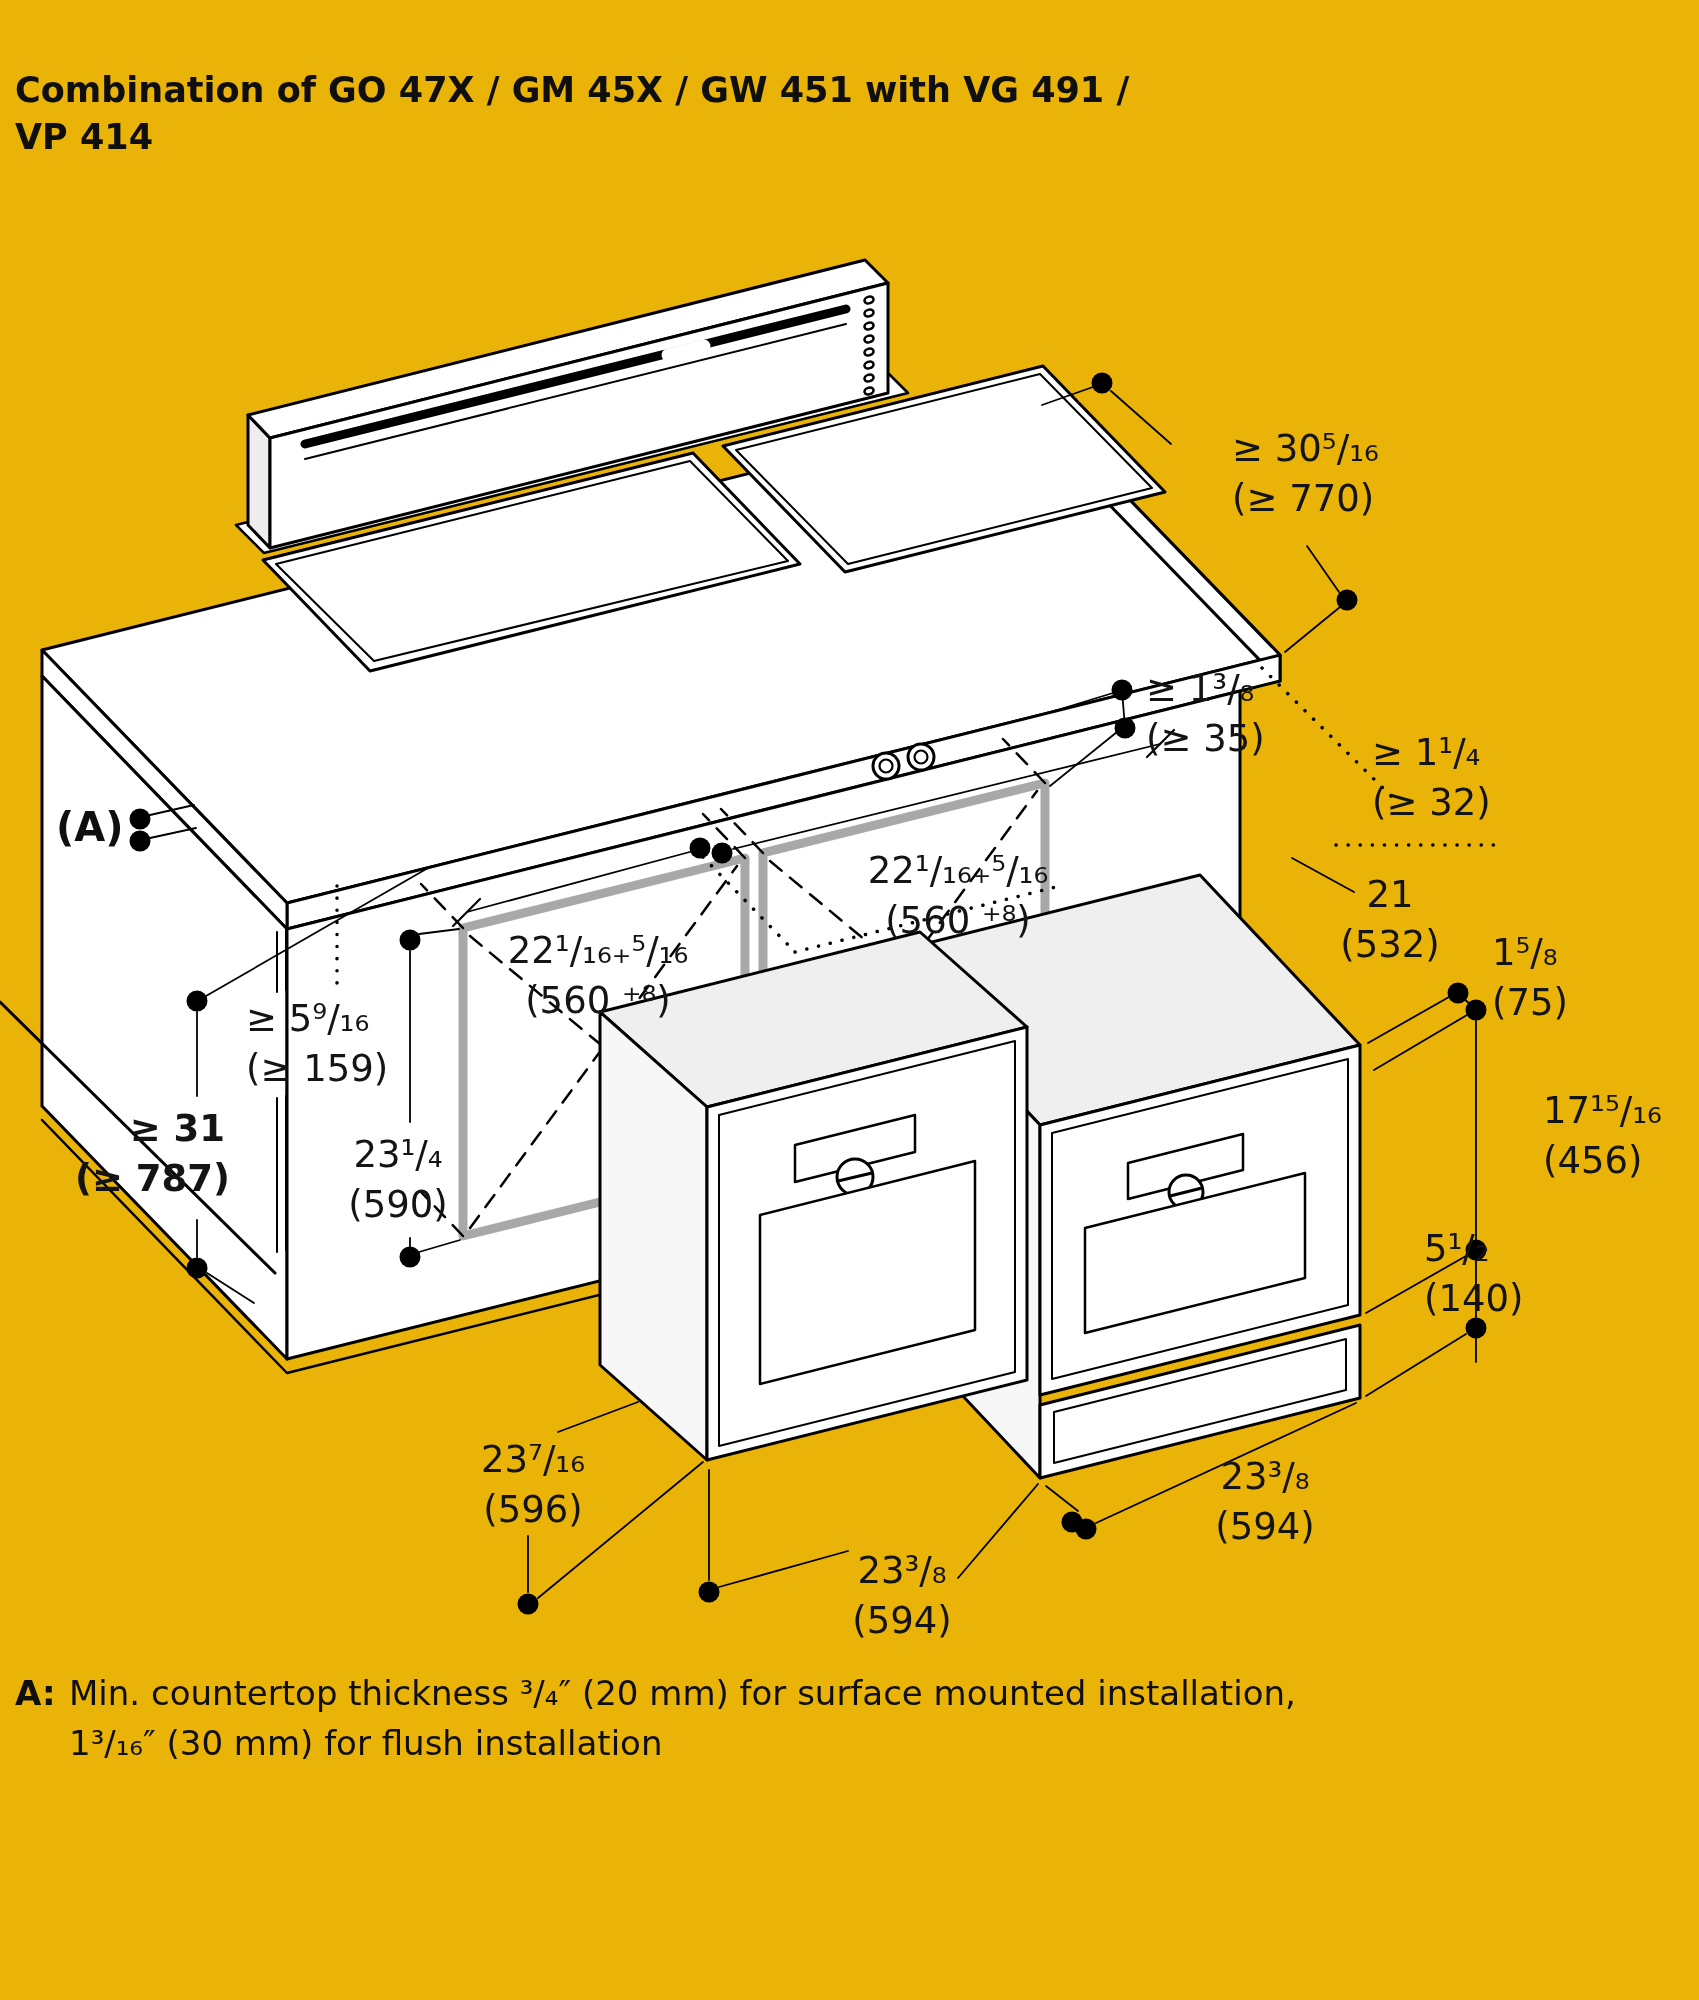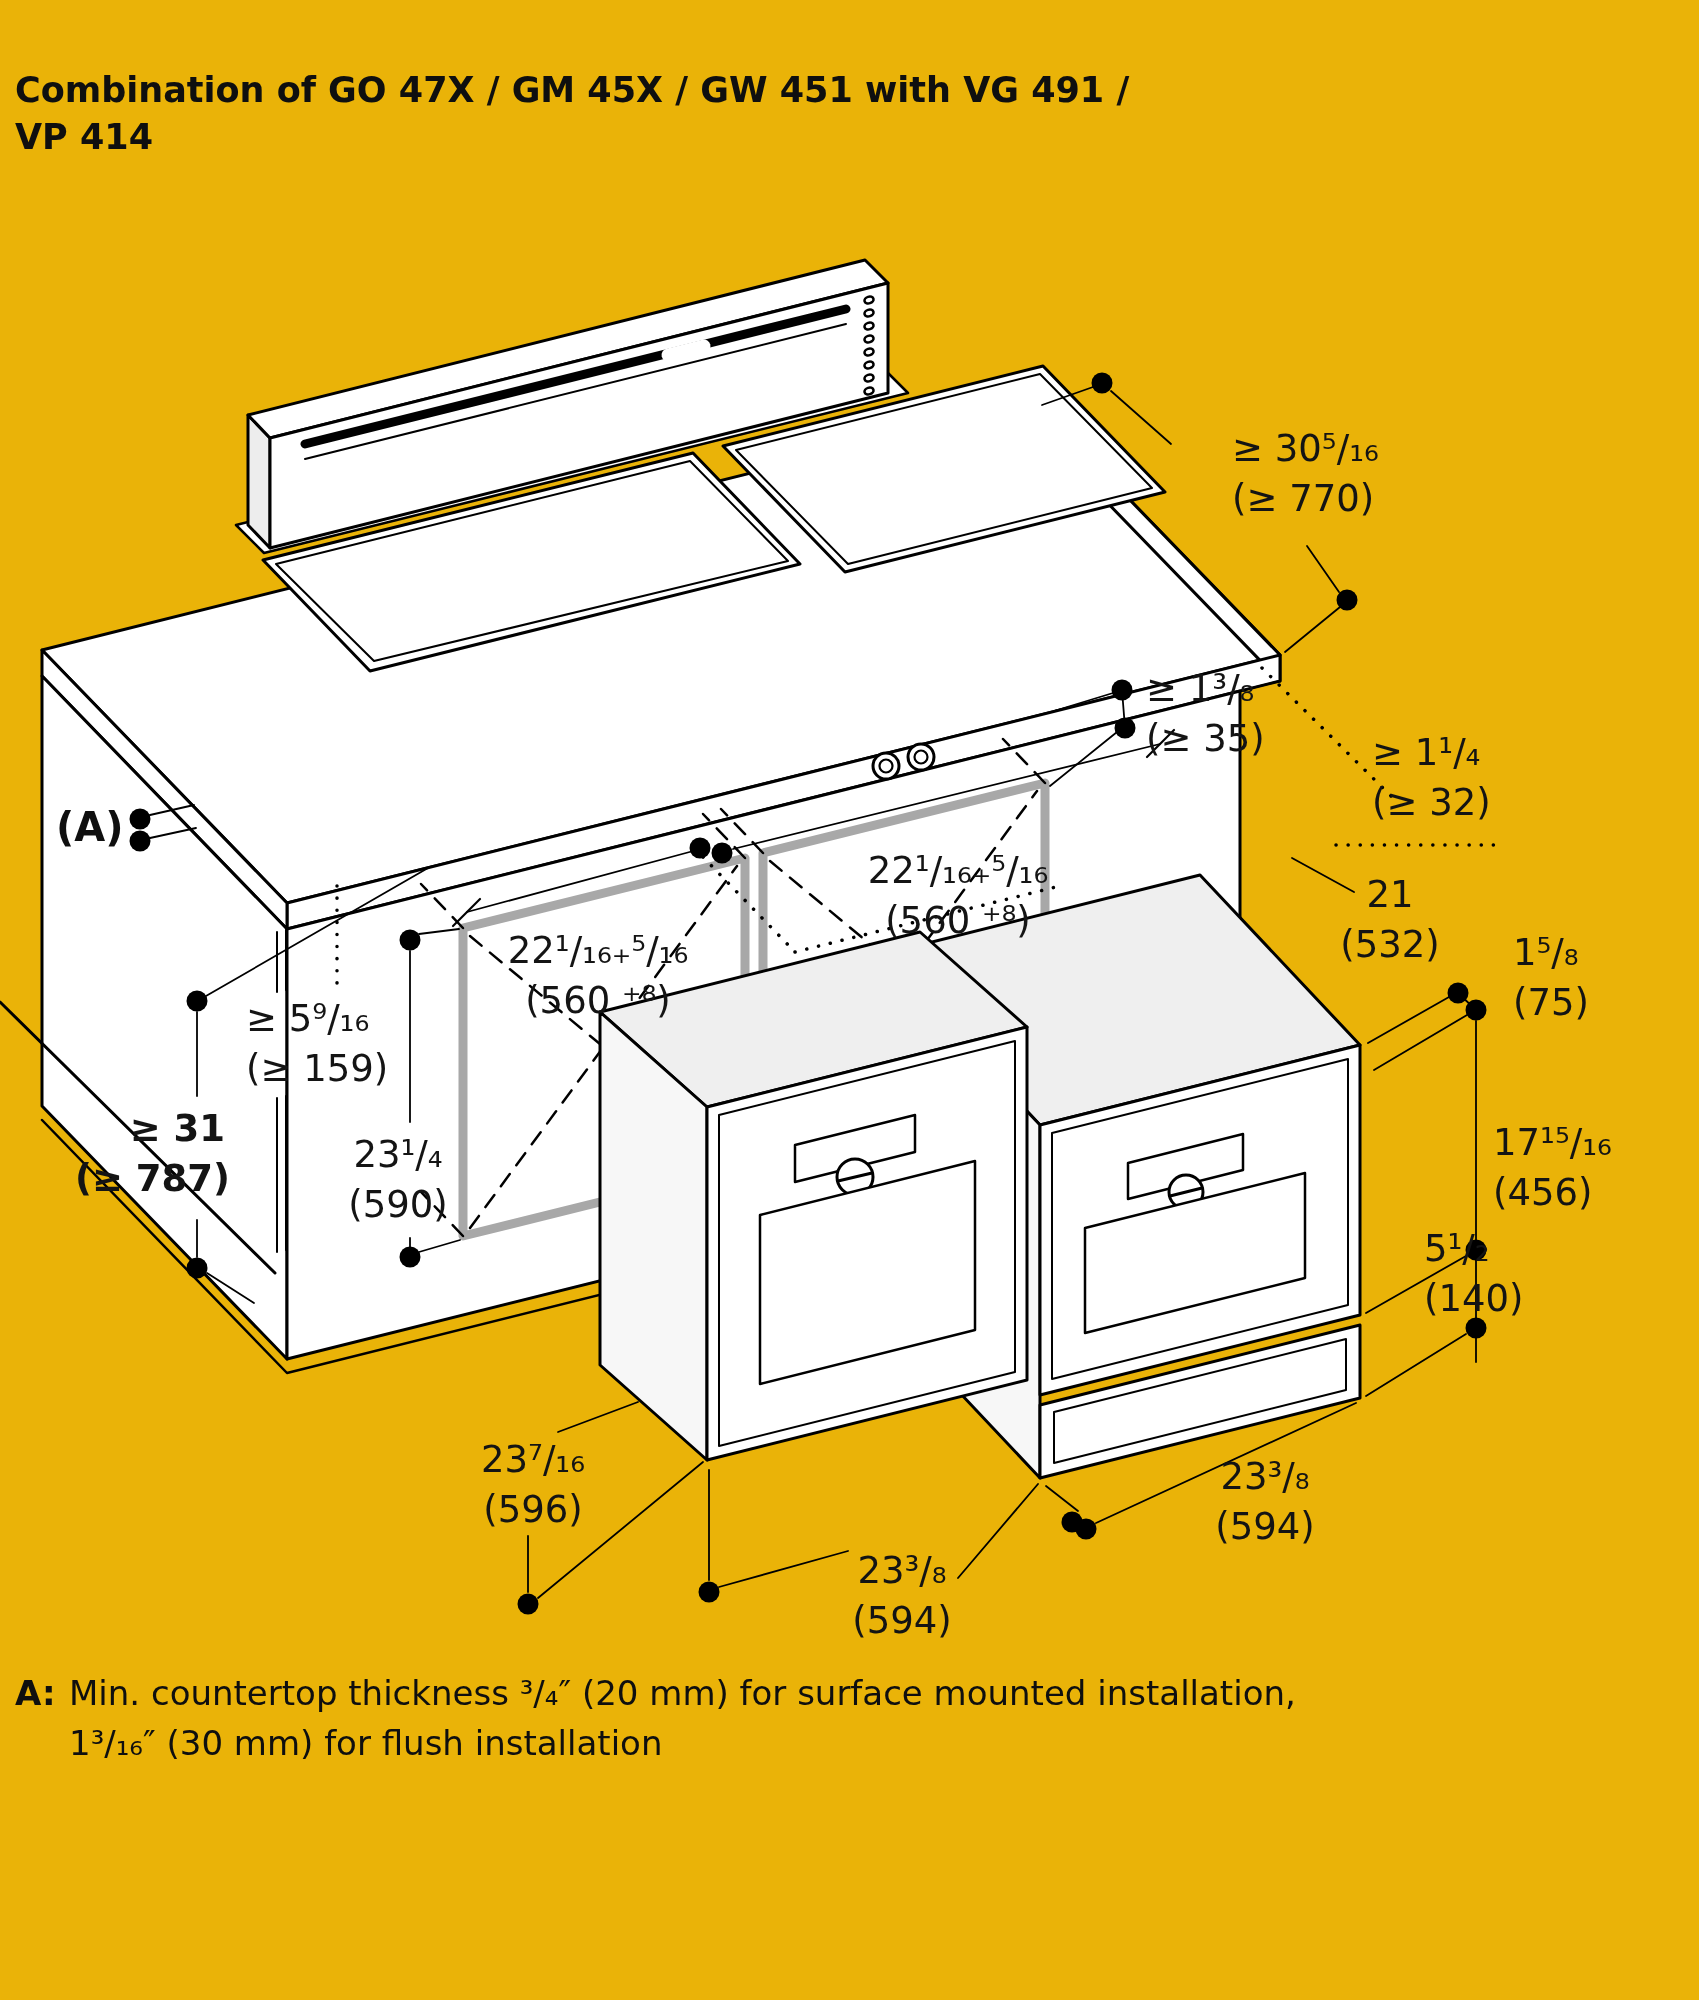--- a/index.html
+++ b/index.html
@@ -226,26 +226,26 @@
   <div class="dim" style="left:1372px;top:728px;">
     <span>≥ 1¹/₄</span>
     <span>(≥ 32)</span>
   </div>
 
   <div class="dim center" style="left:1390px;top:870px;">
     <span>21</span>
     <span>(532)</span>
   </div>
 
-  <div class="dim" style="left:1492px;top:928px;margin-left:21px;">
+  <div class="dim" style="left:1492px;top:928px;">
     <span>1⁵/₈</span>
     <span>(75)</span>
   </div>
 
-  <div class="dim" style="left:1493px;top:1086px;margin-top:32px;">
+  <div class="dim" style="left:1543px;top:1086px;">
     <span>17¹⁵/₁₆</span>
     <span>(456)</span>
   </div>
 
   <div class="dim" style="left:1424px;top:1224px;">
     <span>5¹/₂</span>
     <span>(140)</span>
   </div>
 
   <div class="dim center" style="left:598px;top:926px;">

